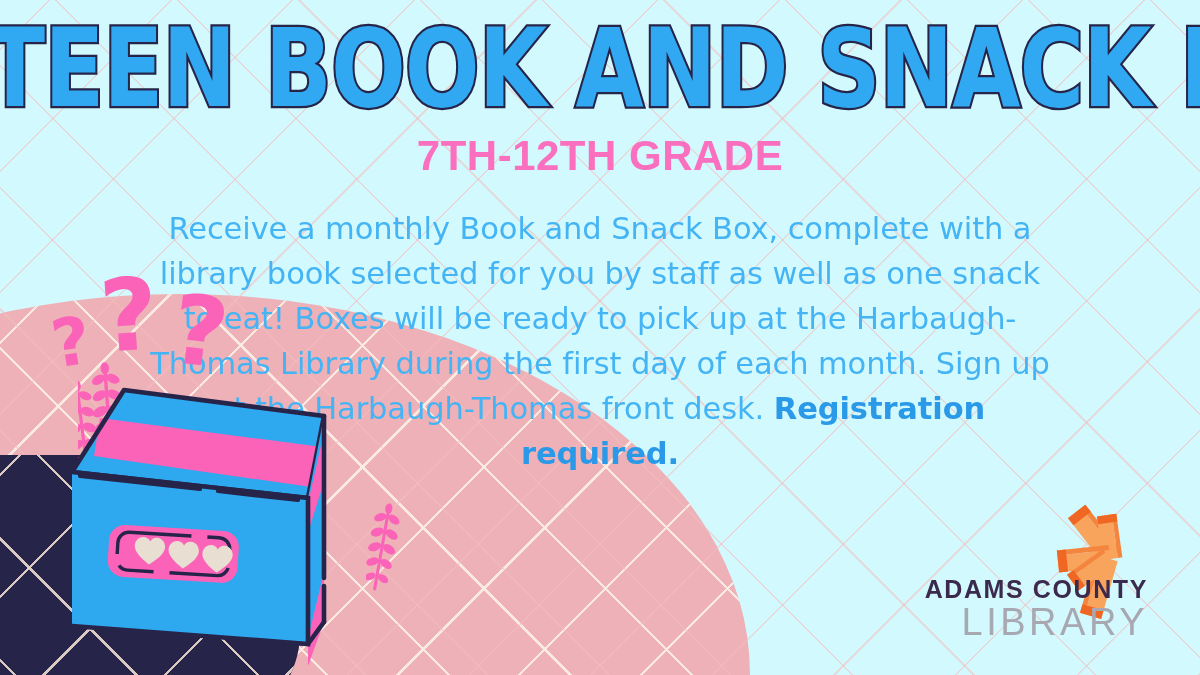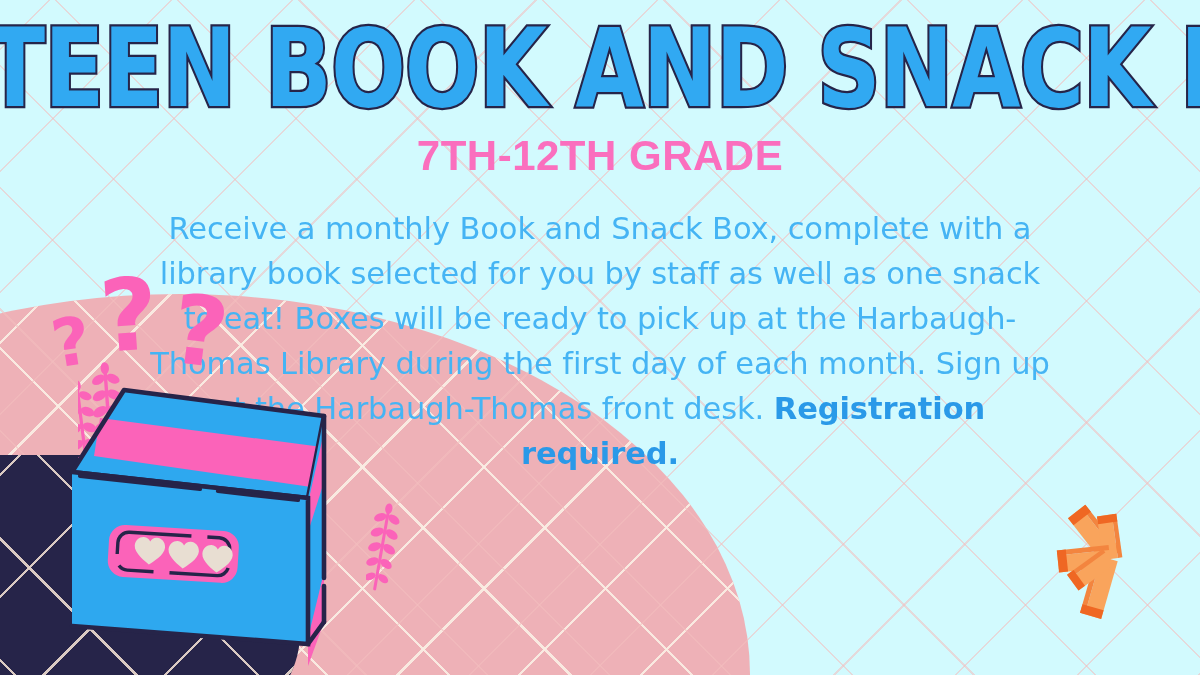--- a/index.html
+++ b/index.html
@@ -321,15 +321,19 @@
           </g>
 
           <g transform="translate(56,58) rotate(-126)">
             <rect x="-7" y="-44" width="15" height="44" fill="#f9a45c"></rect>
             <rect x="8" y="-44" width="4.5" height="44" fill="#f3853f"></rect>
             <rect x="-7" y="-44" width="19.5" height="8" fill="#ef6723"></rect>
           </g>
         </g>
       </svg>
     </div>
+    <div class="logo-text">
+      <div class="logo-line1">ADAMS COUNTY</div>
+      <div class="logo-line2">LIBRARY</div>
+    </div>
   </div>
 
 </div>
 
 </body></html>

